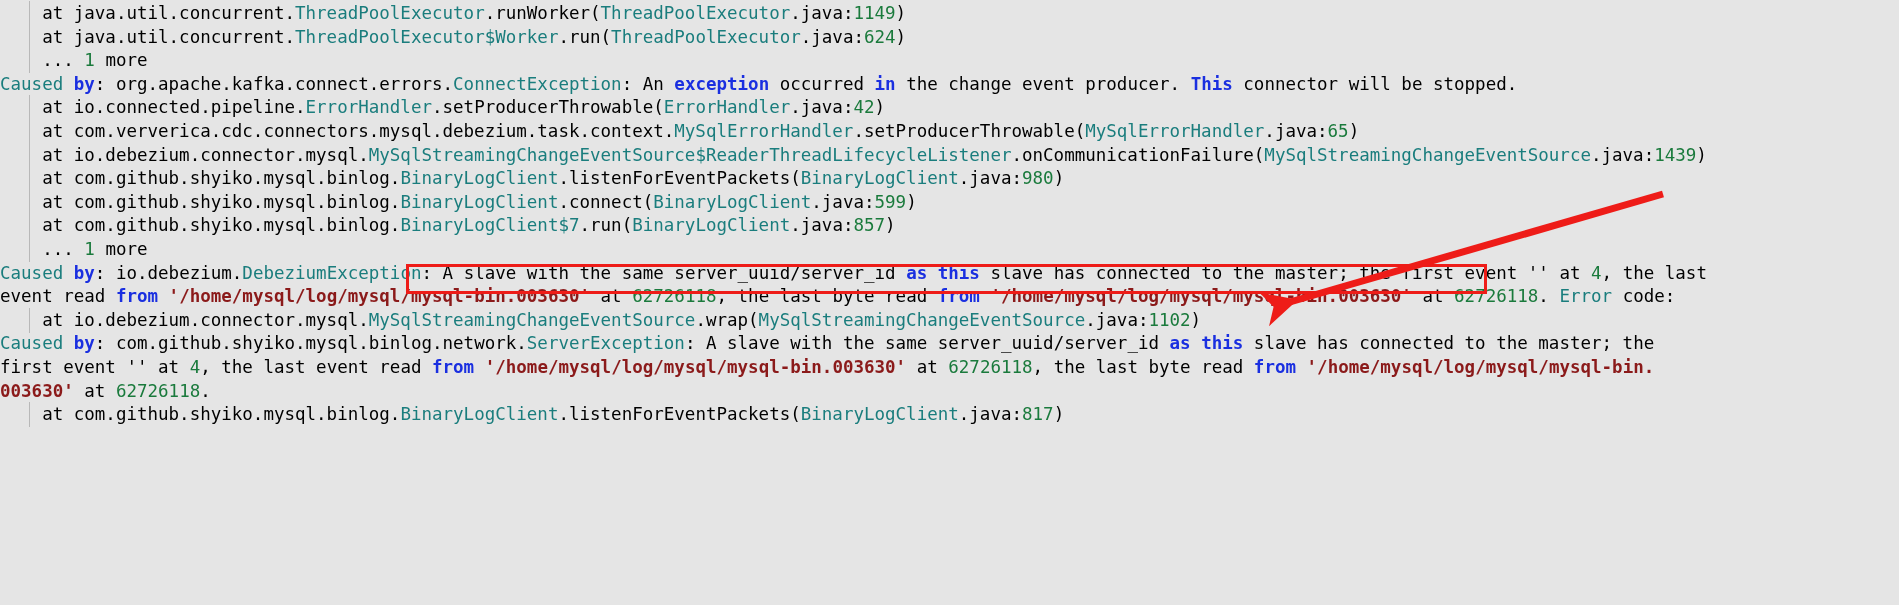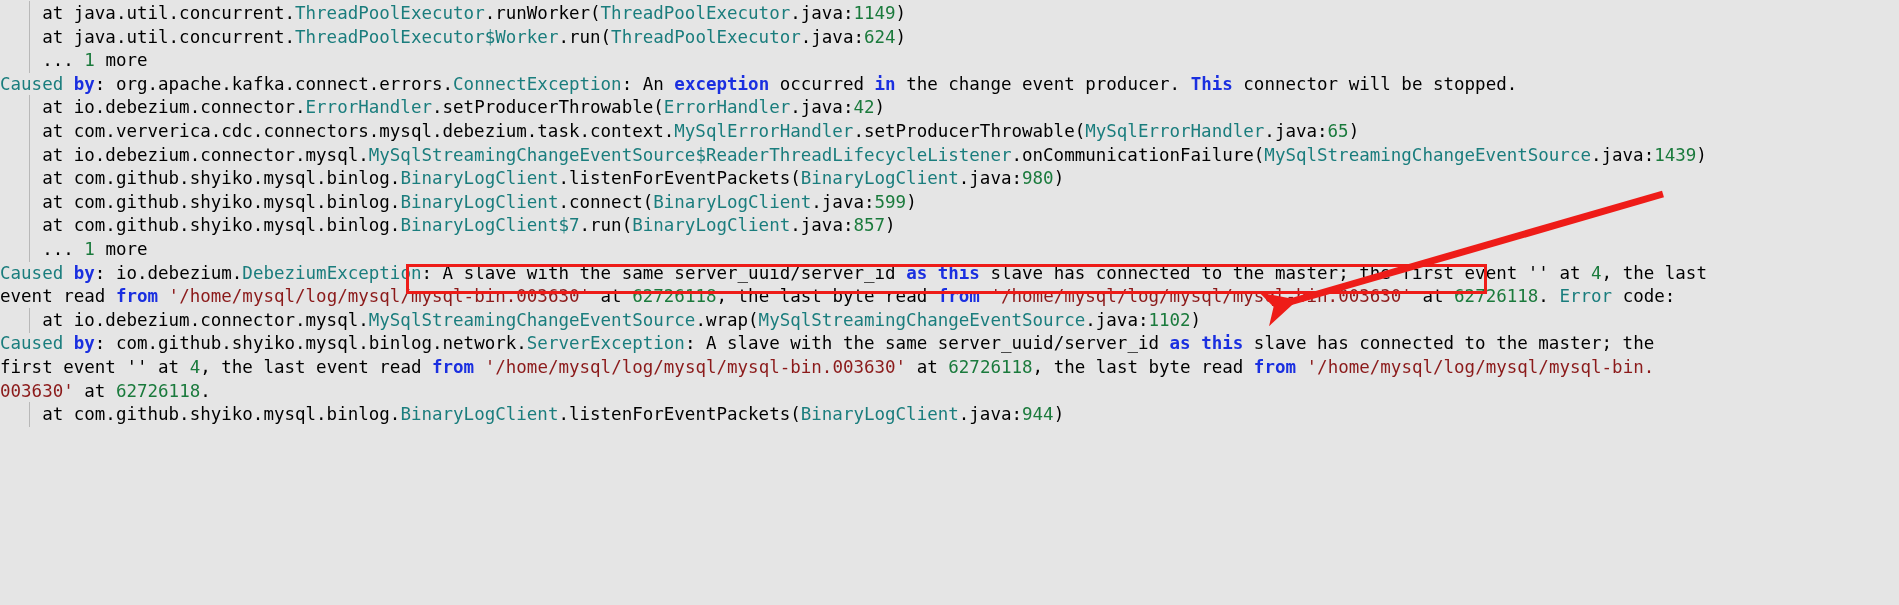--- a/index.html
+++ b/index.html
@@ -42,21 +42,21 @@
     top: -1px;
     width: 1px;
     height: 25px;
     background: #b8b8b8;
   }
   .tok-plain  { color: #000000; }
   .tok-cls    { color: #1a7d7d; }
   .tok-num    { color: #1a7a3c; }
   .tok-kw     { color: #1a2fe0; font-weight: bold; }
   .tok-caused { color: #1a7d7d; }
-  .tok-str    { color: #8b1a1a; }
+  .tok-str    { color: #8b1a1a; font-weight: bold; }
 
   
   .annot-box {
     position: absolute;
     border: 3px solid #ee1c18;
     box-sizing: border-box;
     pointer-events: none;
   }
   .annot-arrow {
     position: absolute;
@@ -68,34 +68,34 @@
 </head>
 <body>
 
 <div id="stage">
 
   <div class="log" id="log-container">
       <div class="line frame"><span class="tok-plain">    at java.util.concurrent.</span><span class="tok-cls">ThreadPoolExecutor</span><span class="tok-plain">.runWorker(</span><span class="tok-cls">ThreadPoolExecutor</span><span class="tok-plain">.java:</span><span class="tok-num">1149</span><span class="tok-plain">)</span></div>
       <div class="line frame"><span class="tok-plain">    at java.util.concurrent.</span><span class="tok-cls">ThreadPoolExecutor$Worker</span><span class="tok-plain">.run(</span><span class="tok-cls">ThreadPoolExecutor</span><span class="tok-plain">.java:</span><span class="tok-num">624</span><span class="tok-plain">)</span></div>
       <div class="line frame"><span class="tok-plain">    ... </span><span class="tok-num">1</span><span class="tok-plain"> more</span></div>
       <div class="line"><span class="tok-caused">Caused</span><span class="tok-plain"> </span><span class="tok-kw">by</span><span class="tok-plain">: org.apache.kafka.connect.errors.</span><span class="tok-cls">ConnectException</span><span class="tok-plain">: An </span><span class="tok-kw">exception</span><span class="tok-plain"> occurred </span><span class="tok-kw">in</span><span class="tok-plain"> the change event producer. </span><span class="tok-kw">This</span><span class="tok-plain"> connector will be stopped.</span></div>
-      <div class="line frame"><span class="tok-plain">    at io.debezium.connector.</span><span class="tok-cls">ErrorHandler</span><span class="tok-plain">.setProducerThrowable(</span><span class="tok-cls">ErrorHandler</span><span class="tok-plain">.java:</span><span class="tok-num">42</span><span class="tok-plain">)</span></div>
+      <div class="line frame"><span class="tok-plain">    at io.connected.pipeline.</span><span class="tok-cls">ErrorHandler</span><span class="tok-plain">.setProducerThrowable(</span><span class="tok-cls">ErrorHandler</span><span class="tok-plain">.java:</span><span class="tok-num">42</span><span class="tok-plain">)</span></div>
       <div class="line frame"><span class="tok-plain">    at com.ververica.cdc.connectors.mysql.debezium.task.context.</span><span class="tok-cls">MySqlErrorHandler</span><span class="tok-plain">.setProducerThrowable(</span><span class="tok-cls">MySqlErrorHandler</span><span class="tok-plain">.java:</span><span class="tok-num">65</span><span class="tok-plain">)</span></div>
       <div class="line frame"><span class="tok-plain">    at io.debezium.connector.mysql.</span><span class="tok-cls">MySqlStreamingChangeEventSource$ReaderThreadLifecycleListener</span><span class="tok-plain">.onCommunicationFailure(</span><span class="tok-cls">MySqlStreamingChangeEventSource</span><span class="tok-plain">.java:</span><span class="tok-num">1439</span><span class="tok-plain">)</span></div>
       <div class="line frame"><span class="tok-plain">    at com.github.shyiko.mysql.binlog.</span><span class="tok-cls">BinaryLogClient</span><span class="tok-plain">.listenForEventPackets(</span><span class="tok-cls">BinaryLogClient</span><span class="tok-plain">.java:</span><span class="tok-num">980</span><span class="tok-plain">)</span></div>
       <div class="line frame"><span class="tok-plain">    at com.github.shyiko.mysql.binlog.</span><span class="tok-cls">BinaryLogClient</span><span class="tok-plain">.connect(</span><span class="tok-cls">BinaryLogClient</span><span class="tok-plain">.java:</span><span class="tok-num">599</span><span class="tok-plain">)</span></div>
       <div class="line frame"><span class="tok-plain">    at com.github.shyiko.mysql.binlog.</span><span class="tok-cls">BinaryLogClient$7</span><span class="tok-plain">.run(</span><span class="tok-cls">BinaryLogClient</span><span class="tok-plain">.java:</span><span class="tok-num">857</span><span class="tok-plain">)</span></div>
       <div class="line frame"><span class="tok-plain">    ... </span><span class="tok-num">1</span><span class="tok-plain"> more</span></div>
       <div class="line"><span class="tok-caused">Caused</span><span class="tok-plain"> </span><span class="tok-kw">by</span><span class="tok-plain">: io.debezium.</span><span class="tok-cls">DebeziumException</span><span class="tok-plain">: A slave with the same server_uuid/server_id </span><span class="tok-kw">as</span><span class="tok-plain"> </span><span class="tok-kw">this</span><span class="tok-plain"> slave has connected to the master; the first event '' at </span><span class="tok-num">4</span><span class="tok-plain">, the last</span></div>
       <div class="line"><span class="tok-plain">event read </span><span class="tok-kw">from</span><span class="tok-plain"> </span><span class="tok-str">'/home/mysql/log/mysql/mysql-bin.003630'</span><span class="tok-plain"> at </span><span class="tok-num">62726118</span><span class="tok-plain">, the last byte read </span><span class="tok-kw">from</span><span class="tok-plain"> </span><span class="tok-str">'/home/mysql/log/mysql/mysql-bin.003630'</span><span class="tok-plain"> at </span><span class="tok-num">62726118</span><span class="tok-plain">. </span><span class="tok-cls">Error</span><span class="tok-plain"> code:</span></div>
       <div class="line frame"><span class="tok-plain">    at io.debezium.connector.mysql.</span><span class="tok-cls">MySqlStreamingChangeEventSource</span><span class="tok-plain">.wrap(</span><span class="tok-cls">MySqlStreamingChangeEventSource</span><span class="tok-plain">.java:</span><span class="tok-num">1102</span><span class="tok-plain">)</span></div>
       <div class="line"><span class="tok-caused">Caused</span><span class="tok-plain"> </span><span class="tok-kw">by</span><span class="tok-plain">: com.github.shyiko.mysql.binlog.network.</span><span class="tok-cls">ServerException</span><span class="tok-plain">: A slave with the same server_uuid/server_id </span><span class="tok-kw">as</span><span class="tok-plain"> </span><span class="tok-kw">this</span><span class="tok-plain"> slave has connected to the master; the</span></div>
       <div class="line"><span class="tok-plain">first event '' at </span><span class="tok-num">4</span><span class="tok-plain">, the last event read </span><span class="tok-kw">from</span><span class="tok-plain"> </span><span class="tok-str">'/home/mysql/log/mysql/mysql-bin.003630'</span><span class="tok-plain"> at </span><span class="tok-num">62726118</span><span class="tok-plain">, the last byte read </span><span class="tok-kw">from</span><span class="tok-plain"> </span><span class="tok-str">'/home/mysql/log/mysql/mysql-bin.</span></div>
       <div class="line"><span class="tok-str">003630'</span><span class="tok-plain"> at </span><span class="tok-num">62726118</span><span class="tok-plain">.</span></div>
-      <div class="line frame"><span class="tok-plain">    at com.github.shyiko.mysql.binlog.</span><span class="tok-cls">BinaryLogClient</span><span class="tok-plain">.listenForEventPackets(</span><span class="tok-cls">BinaryLogClient</span><span class="tok-plain">.java:</span><span class="tok-num">944</span><span class="tok-plain">)</span></div>
+      <div class="line frame"><span class="tok-plain">    at com.github.shyiko.mysql.binlog.</span><span class="tok-cls">BinaryLogClient</span><span class="tok-plain">.listenForEventPackets(</span><span class="tok-cls">BinaryLogClient</span><span class="tok-plain">.java:</span><span class="tok-num">817</span><span class="tok-plain">)</span></div>
     </div>
 
   <div class="annot-box" id="annot-box" style="left: 406px; top: 264px; width: 1081px; height: 30px; border-color: rgb(238, 28, 24);"></div>
 
   <svg class="annot-arrow" id="annot-arrow" viewBox="0 0 1899 605" xmlns="http://www.w3.org/2000/svg">
     <defs>
       <marker id="arrowhead" markerWidth="5" markerHeight="5" refX="2.2" refY="2.5" orient="auto" markerUnits="strokeWidth">
         <path d="M5,0 L0,2.5 L5,5 L3.6,2.5 Z" fill="#ee1c18"></path>
       </marker>
     </defs>

